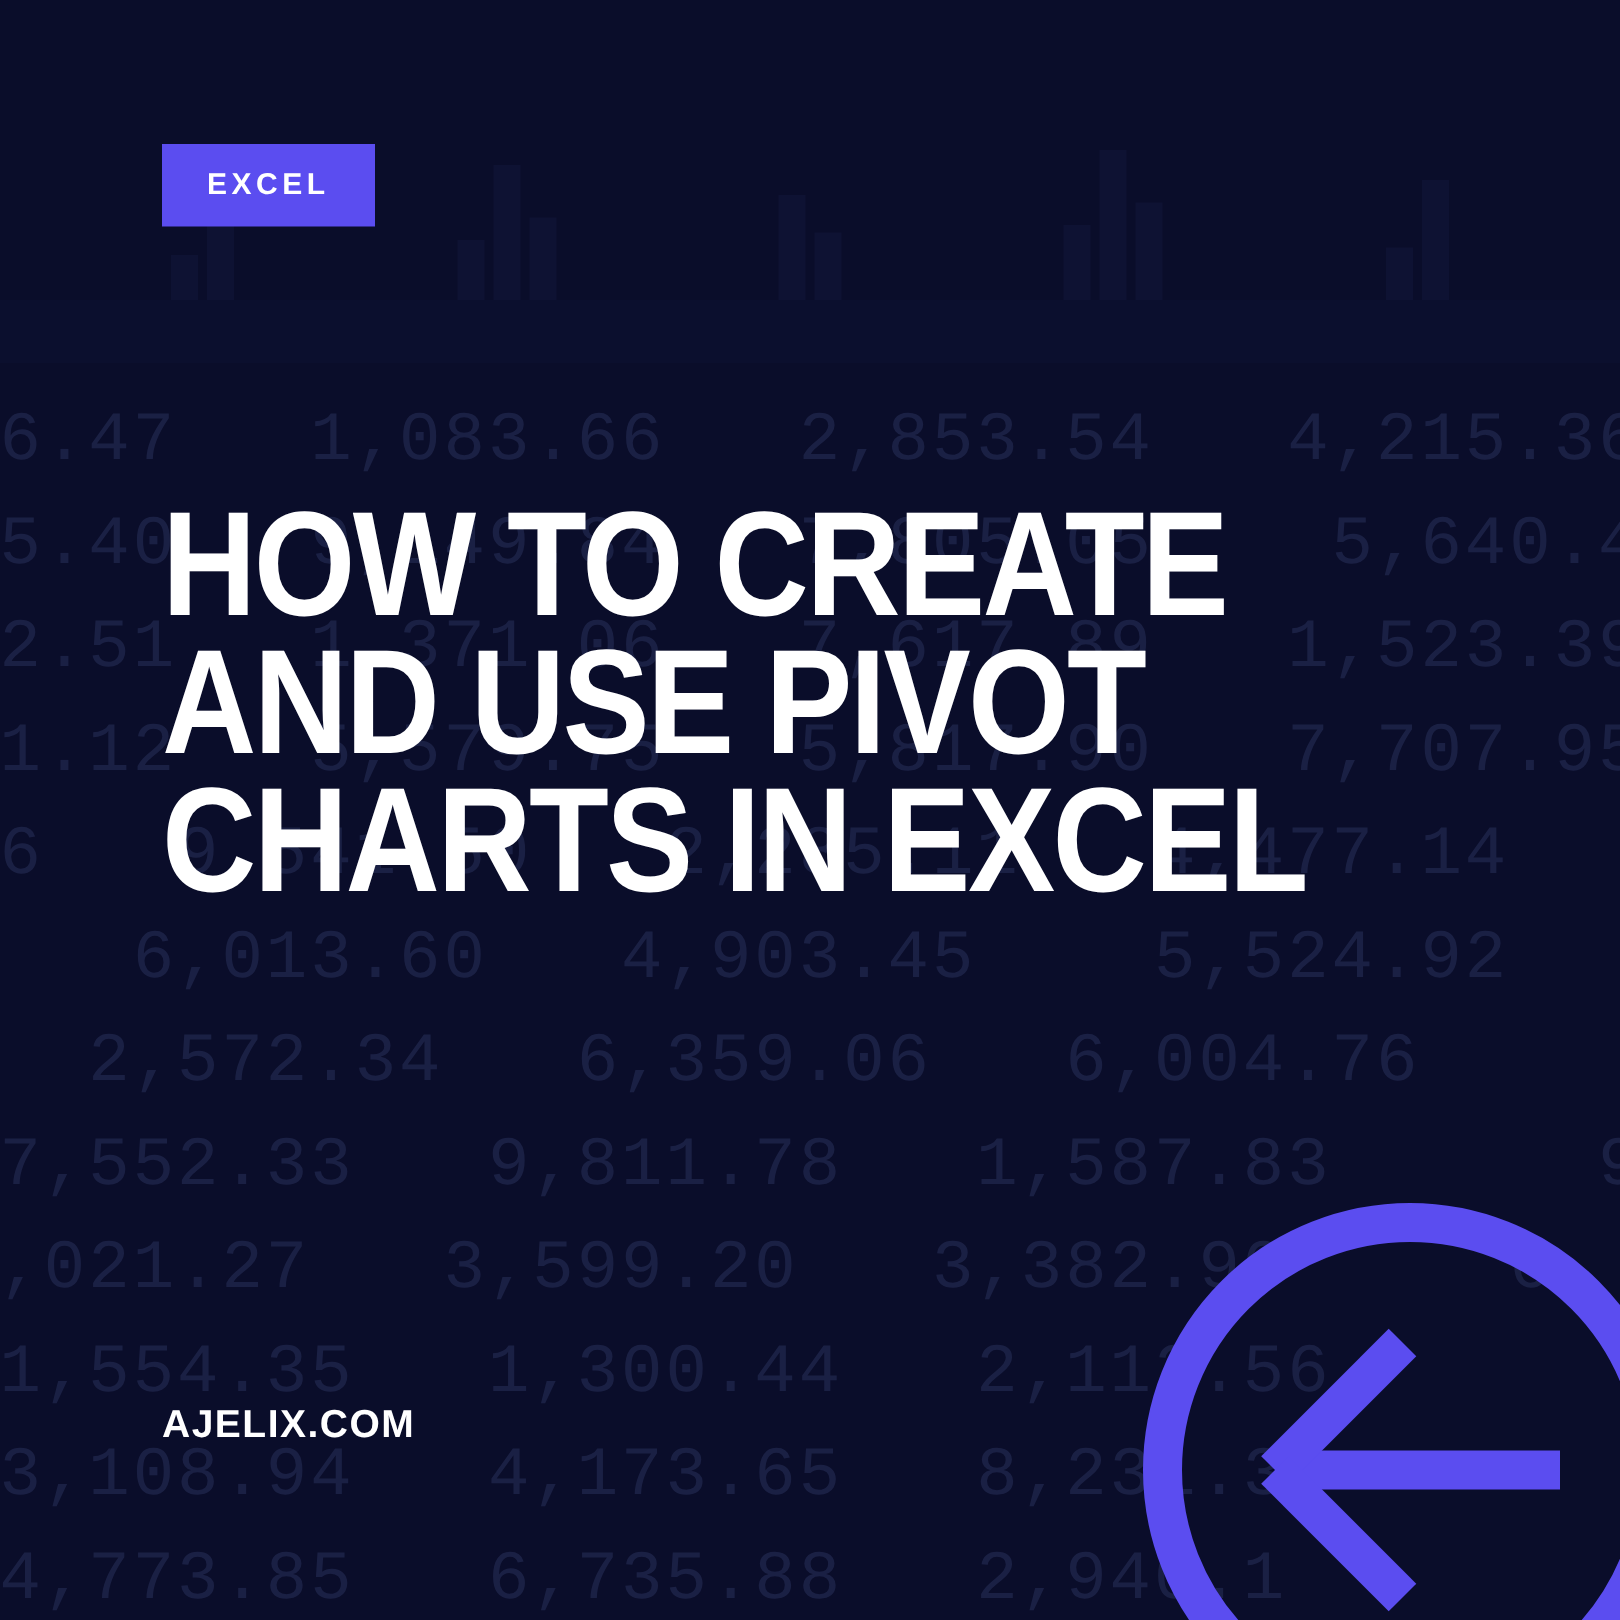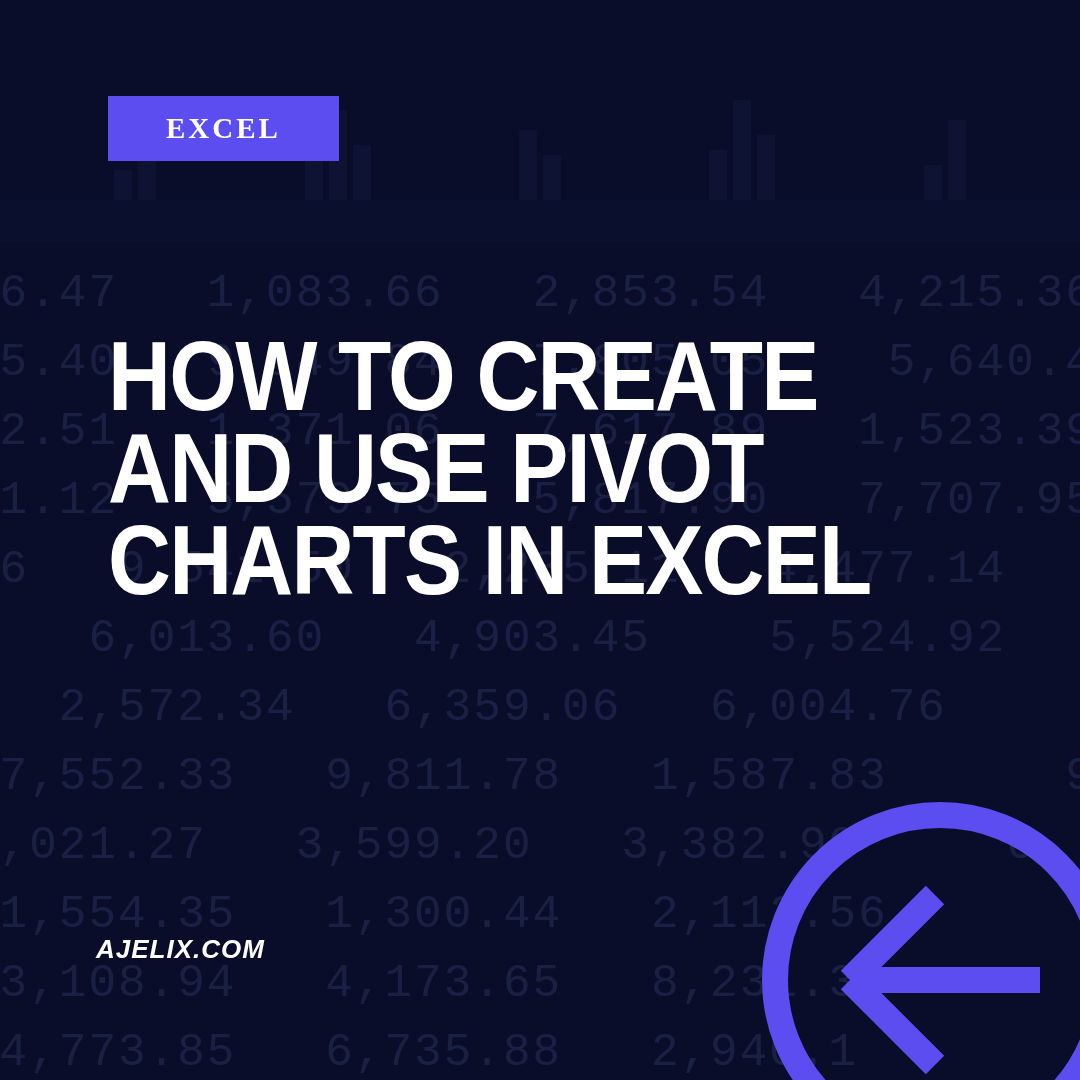--- a/index.html
+++ b/index.html
@@ -80,26 +80,25 @@
       background: #4455aa;
       margin: 0 3px;
     }
     
     .category-tag {
       position: absolute;
       top: 96px;
       left: 108px;
       background: #5b4df0;
       color: #ffffff;
-      padding: 16px 58px;
-      font-size: 29px;
+      padding: 16px 30px;
+      font-size: 20px;
       font-weight: 600;
       letter-spacing: 3px;
       z-index: 10;
-      font-family: Liberation Serif, serif;
     }
     
     .main-title {
       position: absolute;
       top: 330px;
       left: 108px;
       right: 80px;
       color: #ffffff;
       font-size: 99px;
       font-weight: 900;
@@ -108,27 +107,26 @@
       z-index: 10;
       font-family: 'Arial Black', 'Impact', sans-serif;
       font-stretch: condensed;
       transform: scaleX(0.88);
       transform-origin: left;
     }
     
     .brand-text {
       position: absolute;
       bottom: 115px;
-      left: 96px;
+      left: 108px;
       color: #ffffff;
       font-size: 26px;
       font-weight: 700;
       letter-spacing: 1px;
       z-index: 10;
-      font-style: italic;
     }
     
     .arrow-circle {
       position: absolute;
       bottom: -90px;
       right: -50px;
       width: 380px;
       height: 380px;
       z-index: 10;
     }

